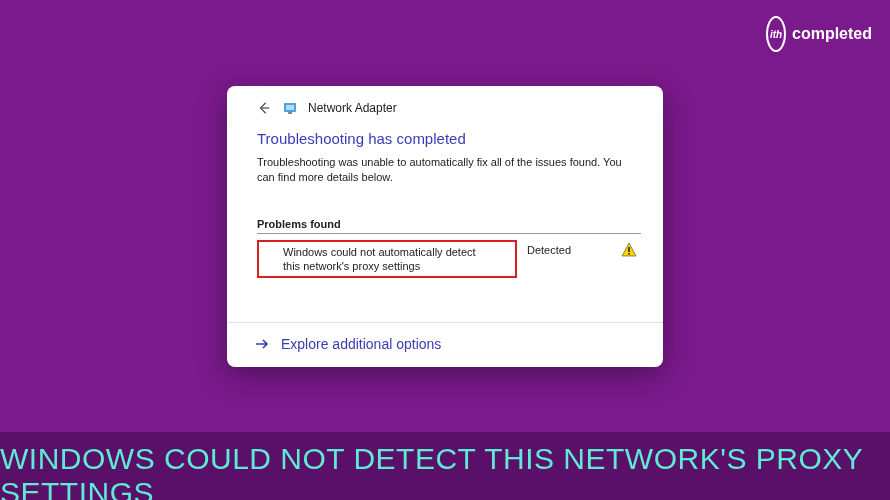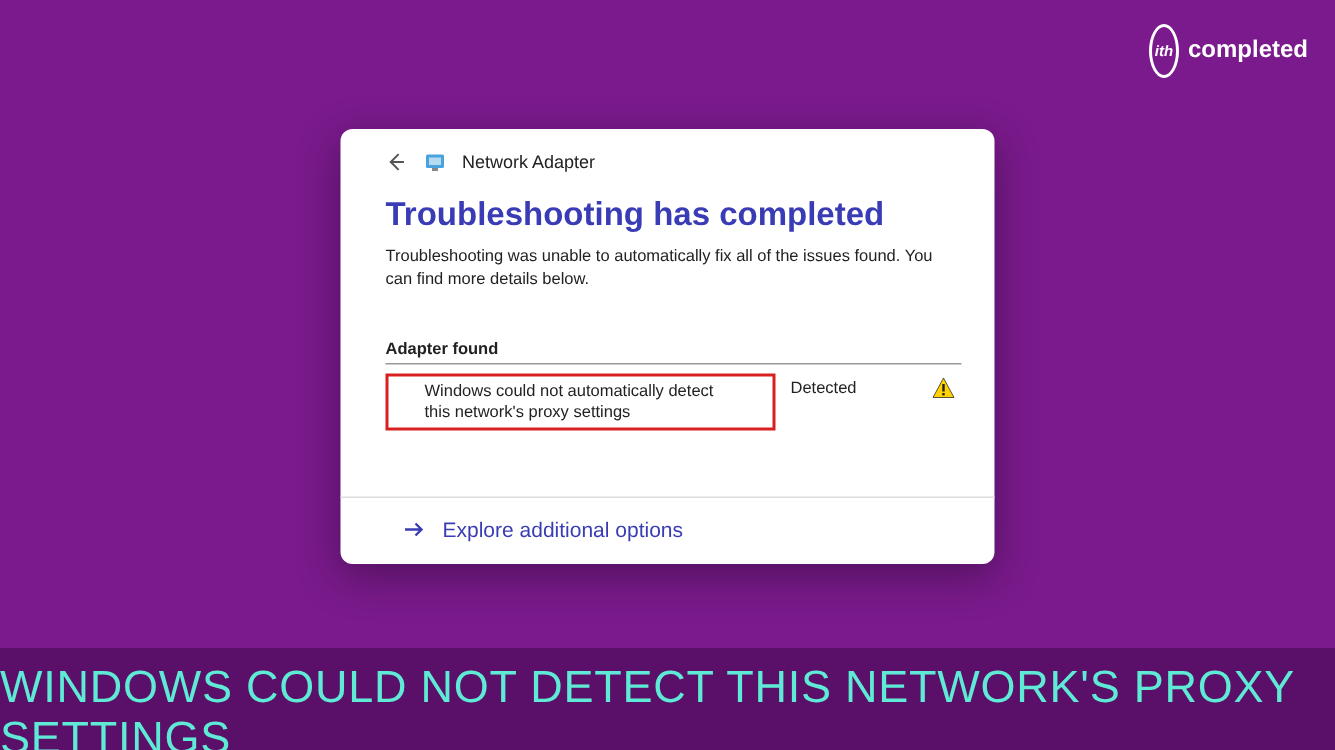--- a/index.html
+++ b/index.html
@@ -5,29 +5,29 @@
     * { margin: 0; padding: 0; box-sizing: border-box; font-family: 'Segoe UI', Tahoma, sans-serif; }
     body { width: 890px; height: 500px; background: #7a1a8c; position: relative; overflow: hidden; }
     .watermark { position: absolute; top: 16px; right: 18px; color: #fff; font-weight: 700; font-size: 16px; display: flex; align-items: center; gap: 6px; }
     .watermark-icon { width: 20px; height: 36px; border: 2px solid #fff; border-radius: 50%; display: inline-flex; align-items: center; justify-content: center; font-size: 10px; font-weight: 900; font-style: italic; }
     .dialog { position: absolute; top: 86px; left: 227px; width: 436px; background: #fff; border-radius: 8px; box-shadow: 0 8px 28px rgba(0,0,0,0.35); padding: 0; }
     .dialog-header { display: flex; align-items: center; gap: 10px; padding: 14px 18px 8px 18px; margin-left: 11px; }
     .back-arrow { width: 16px; height: 16px; display: flex; align-items: center; justify-content: center; cursor: pointer; }
     .adapter-icon { width: 16px; height: 16px; }
     .adapter-title { font-size: 12px; color: #222; }
     .dialog-body { padding: 6px 22px 14px 30px; }
-    .heading { font-size: 22px; color: #3a3cb5; font-weight: 700; margin-bottom: 8px; }
+    .heading { font-size: 15px; color: #3a3cb5; font-weight: 400; margin-bottom: 8px; }
     .sub-text { font-size: 11px; color: #222; line-height: 1.4; margin-bottom: 32px; }
     .problems-label { font-size: 11px; font-weight: 700; color: #222; margin-bottom: 3px; }
     .problems-box { border-top: 1.5px solid #999; padding-top: 6px; display: flex; align-items: flex-start; gap: 10px; padding-bottom: 30px; }
     .problem-text-wrap { border: 2px solid #d82020; padding: 3px 24px; flex: 0 0 260px; }
     .problem-text { font-size: 11px; color: #222; line-height: 1.3; }
     .status-text { font-size: 11px; color: #222; flex: 0 0 60px; margin-top: 4px; }
     .warning-icon { width: 16px; height: 16px; margin-left: auto; margin-top: 2px; margin-right: 4px; }
-    .explore-row { border-top: 1px solid #ddd; padding: 12px 22px 14px 40px; display: flex; align-items: center; gap: 10px; cursor: pointer; }
+    .explore-row { border-top: 1px solid #ddd; padding: 12px 22px 14px 26px; display: flex; align-items: center; gap: 10px; cursor: pointer; }
     .explore-arrow { width: 18px; height: 18px; }
     .explore-text { font-size: 14px; color: #3a3cb5; }
     .banner { position: absolute; bottom: 0; left: 0; right: 0; height: 68px; background: #5a1068; display: flex; align-items: center; justify-content: center; }
     .banner-text { color: #5eead4; font-family: Impact, 'Arial Black', sans-serif; font-size: 30px; letter-spacing: 0.5px; font-weight: 400; margin-top: 20px; }
   </style>
 </head>
 <body>
 
 <div class="watermark">
   <span class="watermark-icon">ith</span>
@@ -46,21 +46,21 @@
       <rect x="2" y="3" width="12" height="9" rx="1" fill="#4aa3df"></rect>
       <rect x="4" y="5" width="8" height="5" fill="#fff" opacity="0.6"></rect>
       <rect x="6" y="12" width="4" height="2" fill="#888"></rect>
     </svg>
     <span class="adapter-title">Network Adapter</span>
   </div>
 
   <div class="dialog-body">
     <div class="heading">Troubleshooting has completed</div>
     <div class="sub-text">Troubleshooting was unable to automatically fix all of the issues found. You can find more details below.</div>
-    <div class="problems-label">Adapter found</div>
+    <div class="problems-label">Problems found</div>
     <div class="problems-box">
       <div class="problem-text-wrap">
         <div class="problem-text">Windows could not automatically detect this network's proxy settings</div>
       </div>
       <div class="status-text">Detected</div>
       <svg class="warning-icon" viewBox="0 0 16 16">
         <path d="M8 1 L15 14 L1 14 Z" fill="#ffd200" stroke="#222" stroke-width="0.5"></path>
         <rect x="7.2" y="5" width="1.6" height="5" fill="#222"></rect>
         <rect x="7.2" y="11" width="1.6" height="1.6" fill="#222"></rect>
       </svg>

